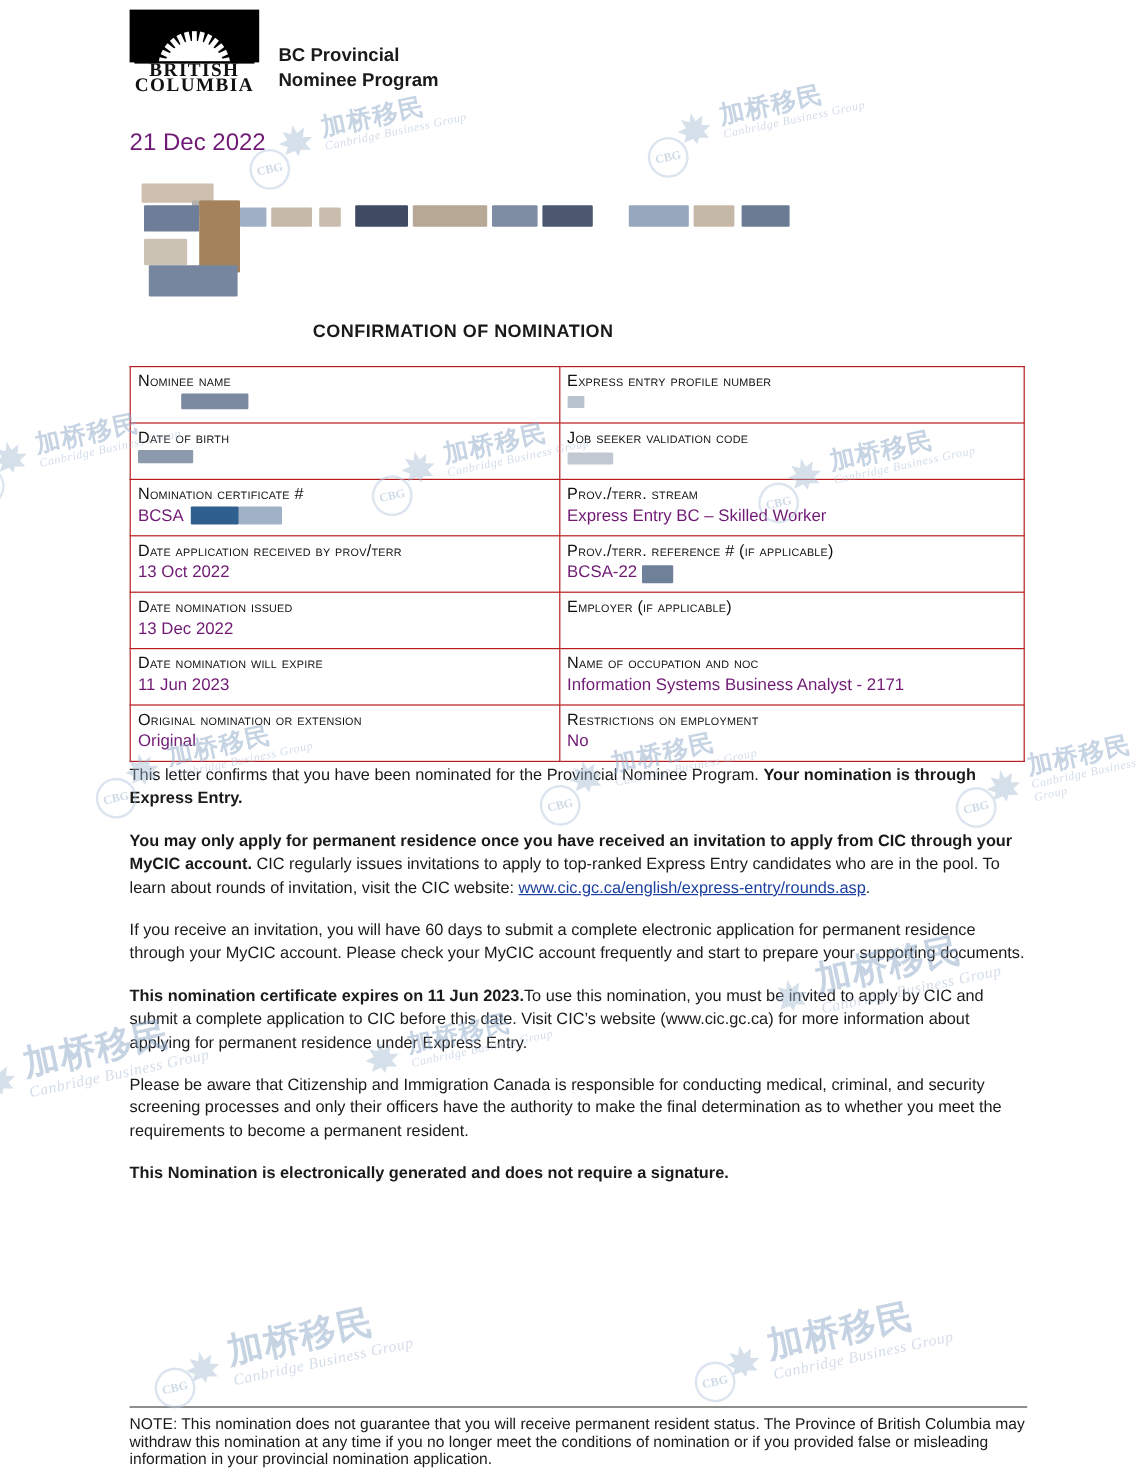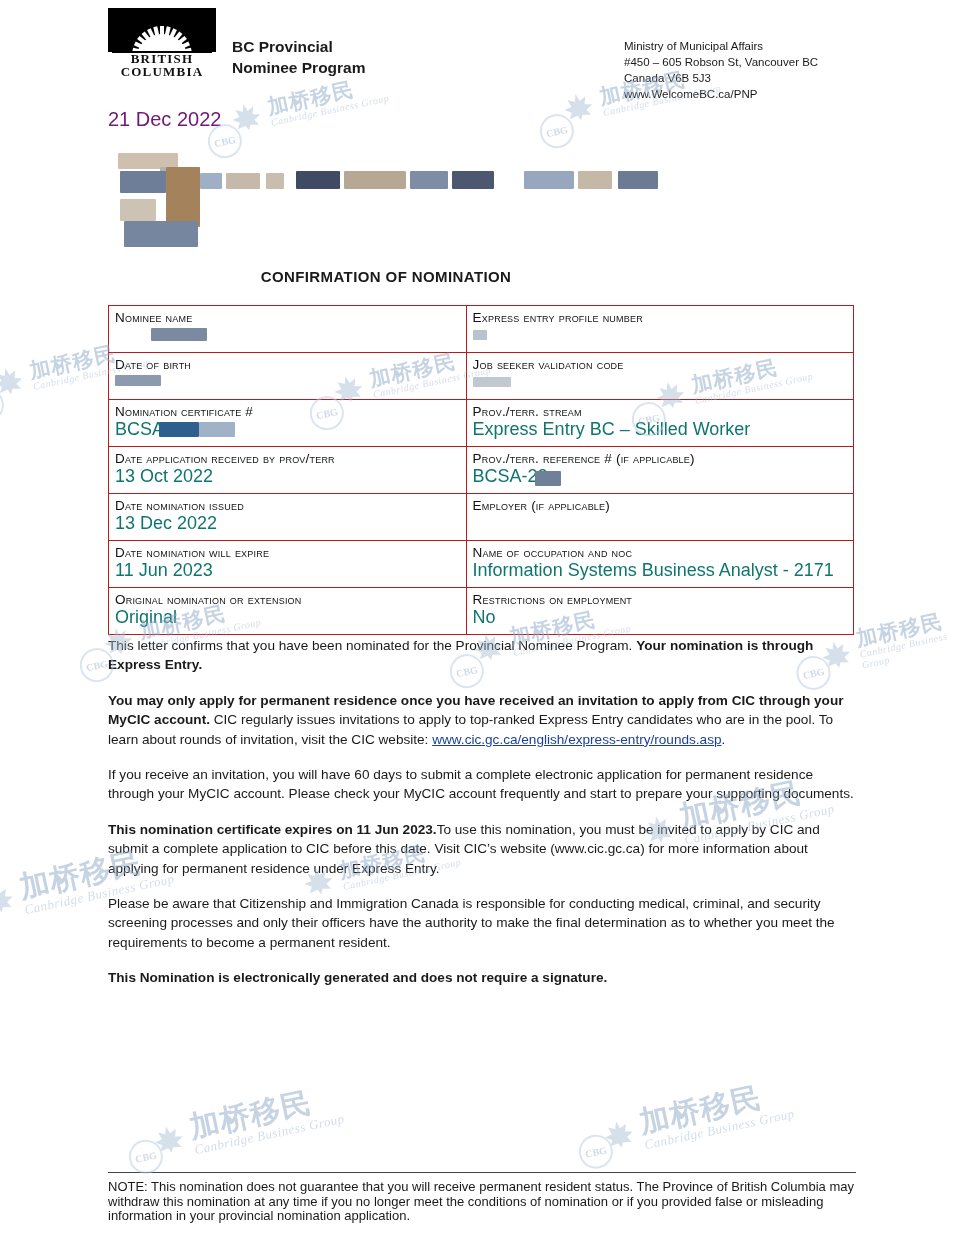--- a/index.html
+++ b/index.html
@@ -61,21 +61,21 @@
     height: 30px;
     background: #ffffff;
     transform-origin: 50% 100%;
   }
   .logo-text {
     position: absolute;
     left: 0; top: 44px;
     width: 108px;
     text-align: center;
     font-family: "Liberation Serif", serif;
-    font-size: 13px;
+    font-size: 16px;
     letter-spacing: 1.2px;
     line-height: 13px;
     font-weight: 700;
     color: #111;
   }
   .logo-rule {
     position: absolute;
     left: 4px; top: 43px;
     width: 100px; height: 2px;
     background: #000;
@@ -144,23 +144,23 @@
   .cell-label {
     font-size: 13.5px;
     font-variant: small-caps;
     text-transform: lowercase;
     letter-spacing: .2px;
     line-height: 17px;
     color: #111;
   }
   .cell-label::first-letter { text-transform: uppercase; }
   .cell-value {
-    font-size: 18px;
+    font-size: 14px;
     line-height: 18px;
-    color: #0f766e;
+    color: #701a75;
     position: relative;
     min-height: 18px;
   }
   .cell-value .rb { position: absolute; }
 
   
   .body {
     position: absolute;
     left: 108px; top: 636px;
     width: 748px;
@@ -268,26 +268,20 @@
         <div>BRITISH</div>
         <div>COLUMBIA</div>
       </div>
     </div>
 
     <div class="prog-title">
       <div>BC Provincial</div>
       <div>Nominee Program</div>
     </div>
 
-    <div class="ministry">
-      <div>Ministry of Municipal Affairs</div>
-      <div>#450 – 605 Robson St, Vancouver BC</div>
-      <div>Canada V6B 5J3</div>
-      <div>www.WelcomeBC.ca/PNP</div>
-    </div>
 
     <div class="letter-date">21 Dec 2022</div>
   </div>
 
   <div class="redact-area">
     <div class="rb" style="left:18px;  top:8px;  width:60px; height:16px; background:#cfbfae;"></div>
     <div class="rb" style="left:60px;  top:22px; width:40px; height:12px; background:#b4b0aa;"></div>
     <div class="rb" style="left:20px;  top:26px; width:46px; height:22px; background:#6e7d98;"></div>
     <div class="rb" style="left:66px;  top:22px; width:34px; height:60px; background:#a4825c;"></div>
     <div class="rb" style="left:100px; top:28px; width:22px; height:16px; background:#9fb0c6;"></div>

